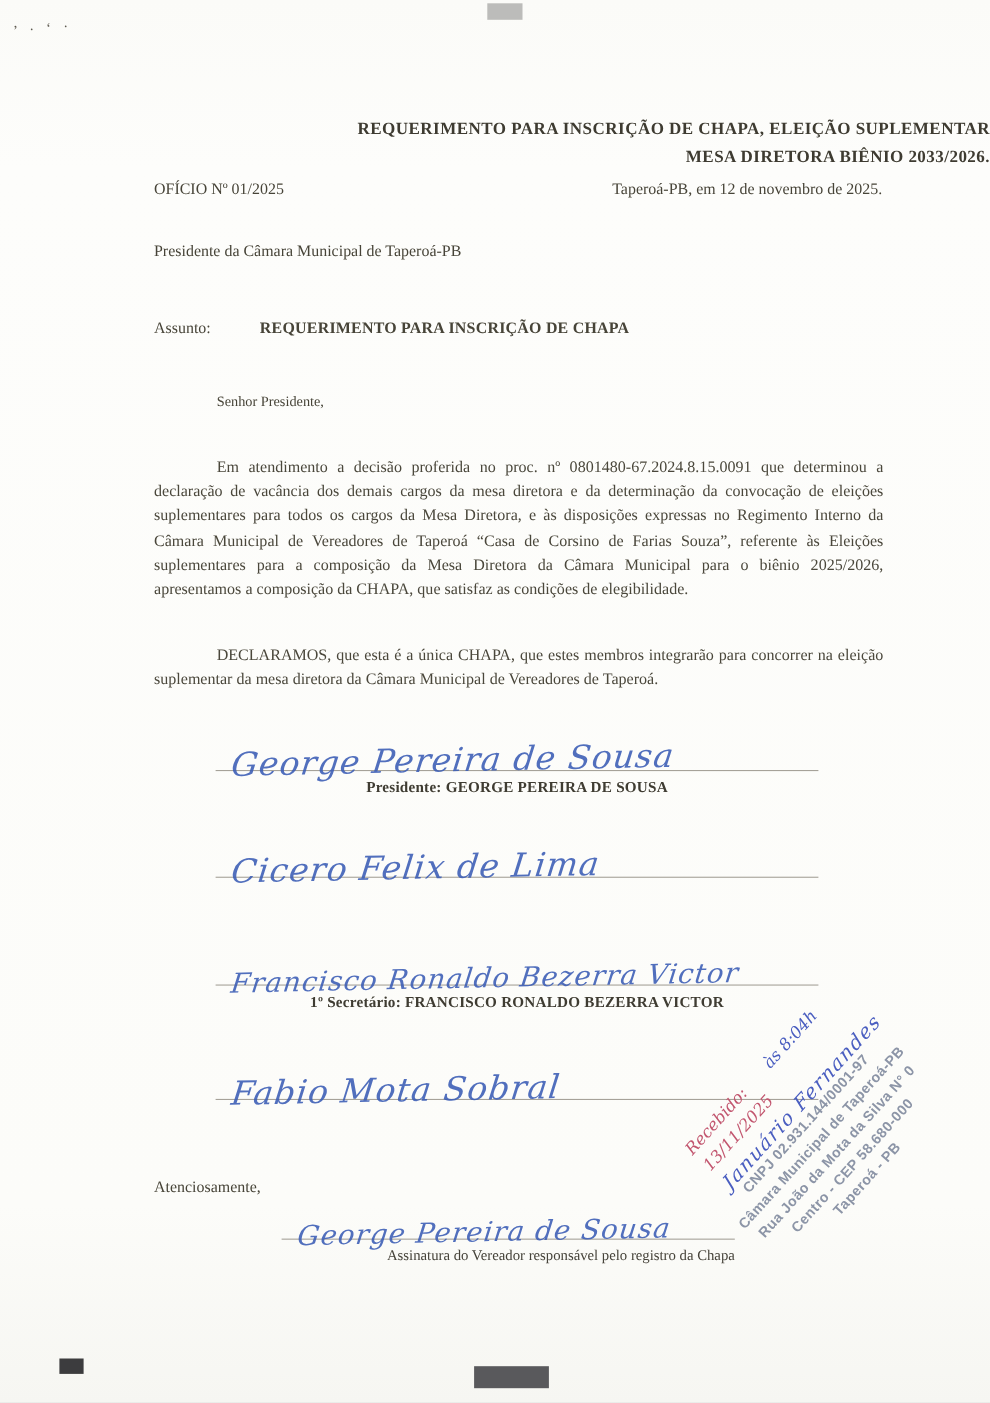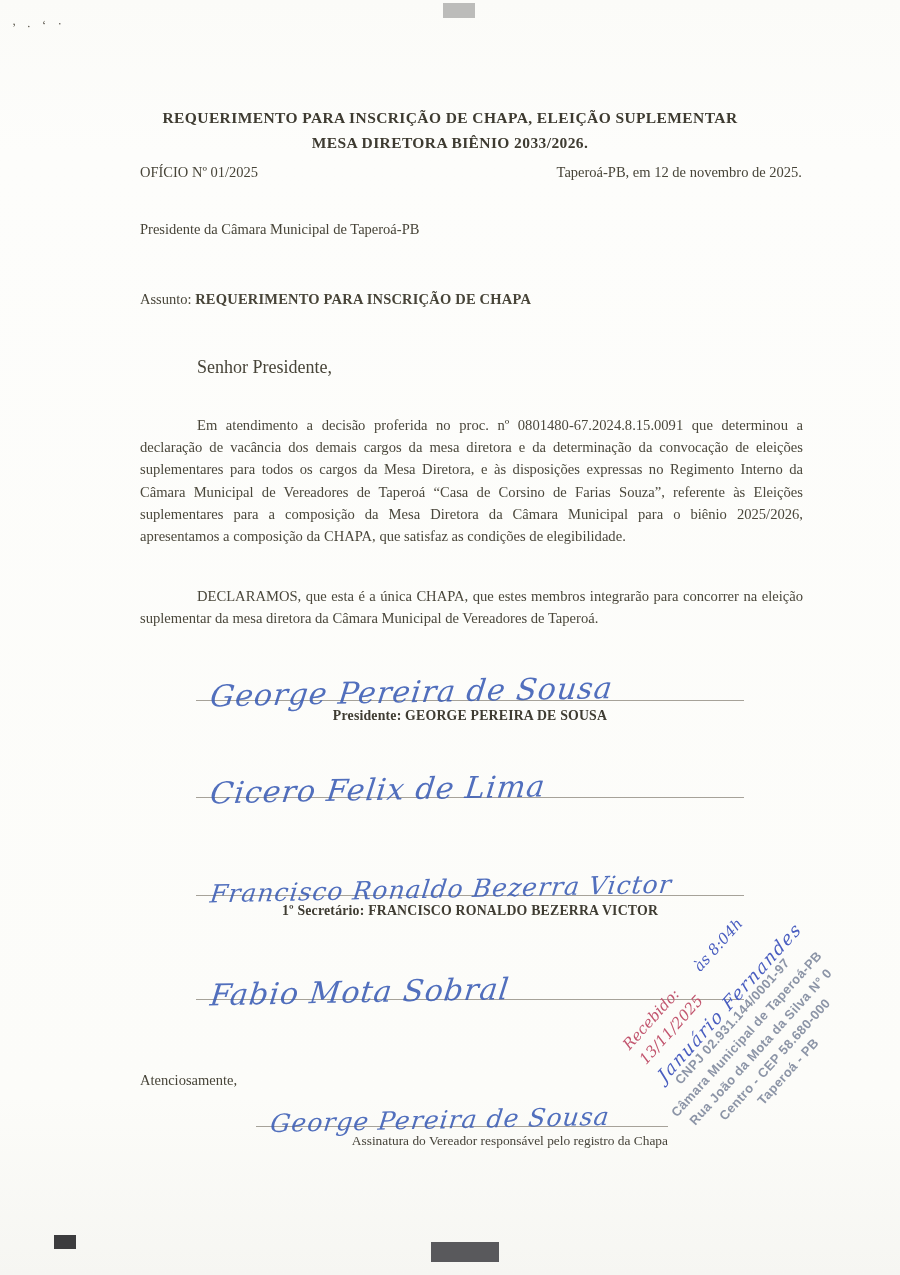--- a/index.html
+++ b/index.html
@@ -9,34 +9,34 @@
     margin:0 auto;
     background:linear-gradient(180deg,#fbfbf8 0%,#fdfdfb 12%,#fcfcf9 86%,#f6f6f2 100%);
     overflow:hidden;
     font-family:"Liberation Serif", serif;
     color:#474438;
   }
 
   
   .title {
     position:absolute; top:106px; left:0; right:0;
-    text-align:center; font-weight:bold; font-size:15.5px;
+    text-align:right; font-weight:bold; font-size:15.5px;
     letter-spacing:0.4px; line-height:1.6; color:#3e3b31;
   }
   .meta-row {
     position:absolute; top:164px; left:140px; width:662px;
     display:flex; justify-content:space-between; font-size:14.5px;
   }
   .addressee {
     position:absolute; top:218px; left:140px;
     font-size:14.5px; line-height:1.55;
   }
   .subject { position:absolute; top:291px; left:140px; font-size:14.5px; }
-  .subject .bold { font-weight:bold; letter-spacing:0.2px; }
-  .salutation { position:absolute; top:357px; left:197px; font-size:18px; }
+  .subject .bold { font-weight:bold; letter-spacing:0.2px;margin-left:41px; }
+  .salutation { position:absolute; top:357px; left:197px; font-size:13px; }
 
   .body-para {
     position:absolute; left:140px; width:663px; margin:0;
     text-align:justify; text-indent:57px;
     font-size:14.6px; line-height:1.52; color:#4a473b;
   }
   .para1 { top:414px; }
   .para2 { top:585px; }
 
   

